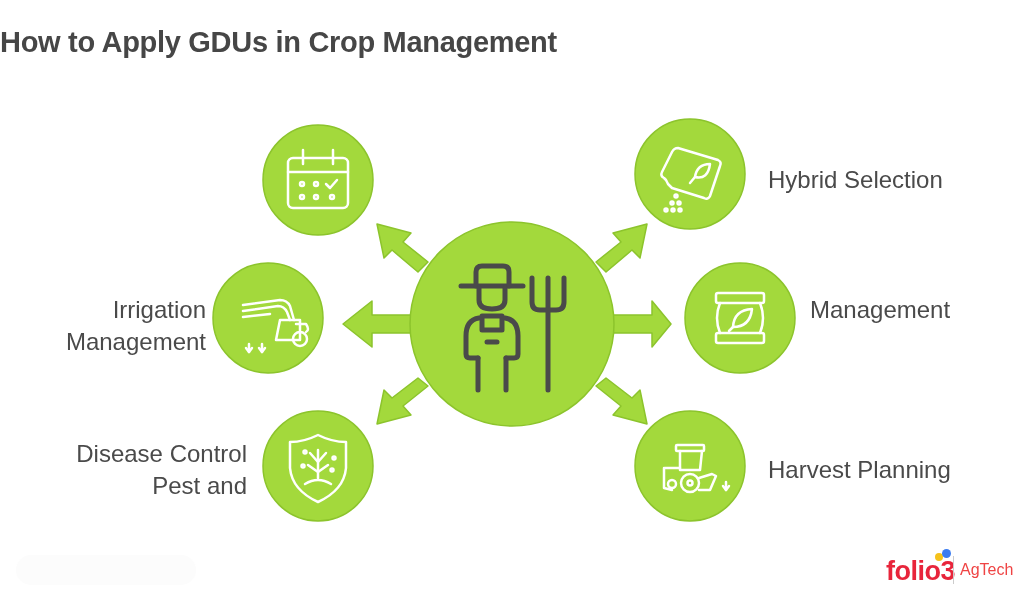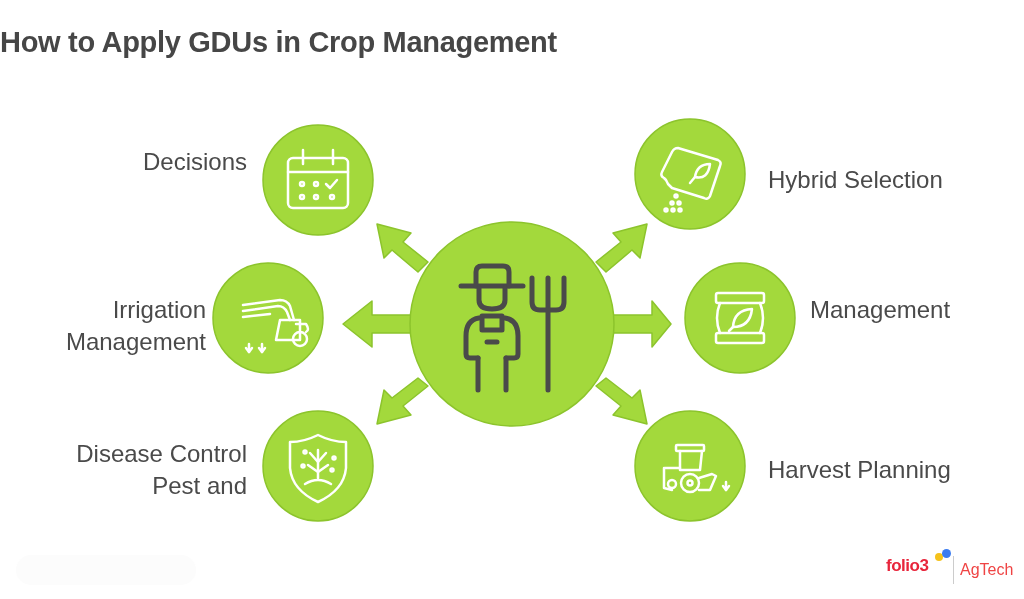--- a/index.html
+++ b/index.html
@@ -3,21 +3,21 @@
 <meta charset="utf-8">
 <style>
   html, body { margin: 0; padding: 0; background: #ffffff; }
   body { width: 1024px; height: 599px; position: relative; overflow: hidden; font-family: "Liberation Sans", sans-serif; }
   .title { position: absolute; left: 0; top: 26px; width: 1024px; text-align: left; font-size: 29px; font-weight: bold; color: #464646; letter-spacing: -0.3px; }
   .diagram { position: absolute; left: 0; top: 0; width: 1024px; height: 599px; }
   .label { position: absolute; font-size: 24px; color: #4a4a4a; line-height: 32px; }
   .label.left { text-align: right; }
   .label.right { text-align: left; }
   .logo { position: absolute; left: 886px; top: 548px; width: 130px; height: 40px; }
-  .logo .brand { position: absolute; left: 0; top: 8px; font-size: 17px; font-weight: bold; color: #e8253b; letter-spacing: -0.5px; }
+  .logo .brand { position: absolute; left: 0; top: 8px; font-size: 27px; font-weight: bold; color: #e8253b; letter-spacing: -0.5px; }
   .logo .divider { position: absolute; left: 67px; top: 8px; width: 1px; height: 28px; background: #cccccc; }
   .logo .tag { position: absolute; left: 74px; top: 13px; font-size: 16px; color: #ef4444; }
   .logo .dot1 { position: absolute; left: 49px; top: 5px; width: 8px; height: 8px; border-radius: 50%; background: #f5c21b; }
   .logo .dot2 { position: absolute; left: 56px; top: 1px; width: 9px; height: 9px; border-radius: 50%; background: #3b7cf0; }
   .smudge { position: absolute; left: 16px; top: 555px; width: 180px; height: 30px; border-radius: 20px; background: #fcfcfc; }
 </style>
 </head>
 <body>
 
 <div class="title">How to Apply GDUs in Crop Management</div>
@@ -133,21 +133,20 @@
     <circle cx="672" cy="484" r="4"></circle>
     <circle cx="690" cy="483" r="9"></circle>
     <circle cx="690" cy="483" r="2.5"></circle>
     <path d="M699 478 L712 474 L716 476 L710 490 L699 490"></path>
     <path d="M723 486 L726 490 L729 486"></path>
       <line x1="726" y1="482" x2="726" y2="490"></line>
   </g>
 </svg>
 
 <div class="label left" style="right:777px; top:146px;">
-  <div>Decisions</div>
 </div>
 <div class="label left" style="right:818px; top:294px;">
   <div>Irrigation</div>
   <div>Management</div>
 </div>
 <div class="label left" style="right:777px; top:438px;">
   <div>Disease Control</div>
   <div>Pest and</div>
 </div>
 <div class="label right" style="left:768px; top:164px;">

